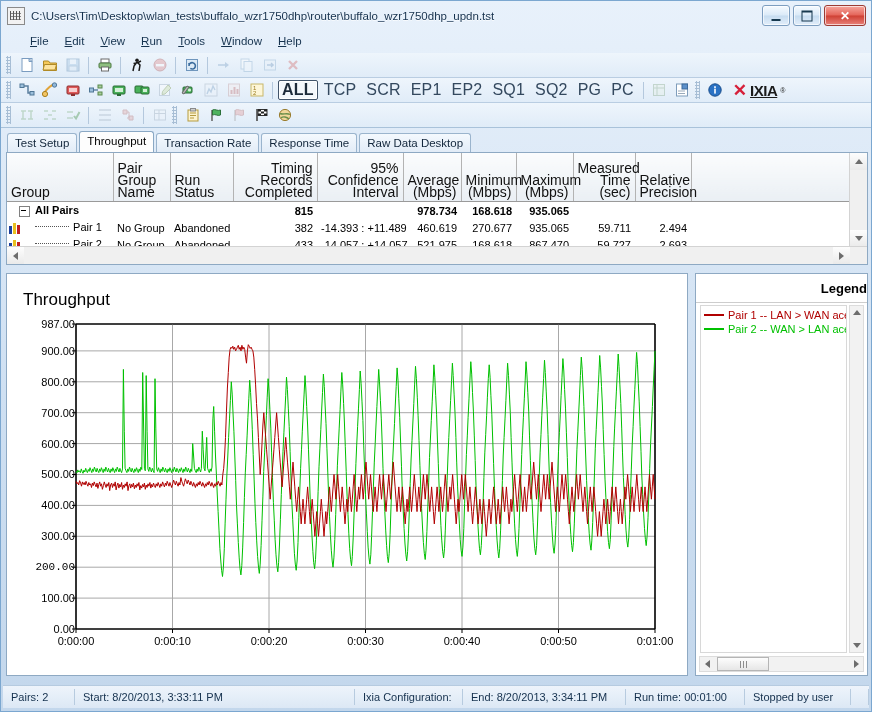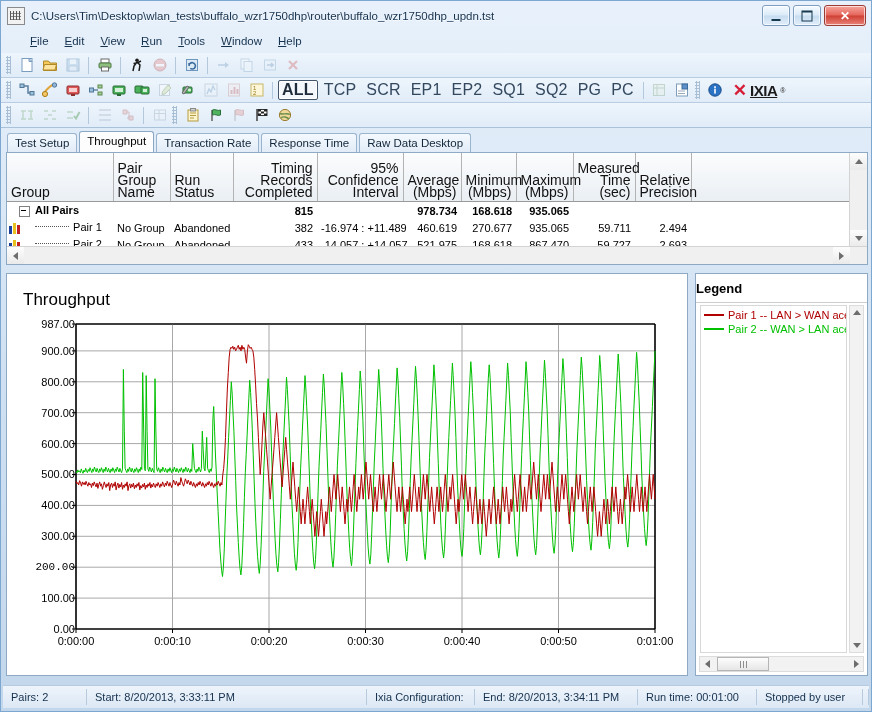--- a/index.html
+++ b/index.html
@@ -187,21 +187,21 @@
   .xtick{
     position:absolute;font-size:11px;color:#000;transform:translateX(-50%);
     white-space:nowrap;
   }
   
   .legendpane{
     position:absolute;left:694px;top:272px;width:173px;height:403px;
     background:#fff;border:1px solid #8ea9c3;box-sizing:border-box;
   }
   .legend-title{
-    text-align:left;font-size:13px;font-weight:bold;color:#000;
+    text-align:right;font-size:13px;font-weight:bold;color:#000;
     padding:7px 0 6px;border-bottom:1px solid #cdcdcd;
   }
   .legend-body{position:absolute;left:4px;top:31px;right:20px;bottom:22px;
     border:1px solid #d8d8d8;background:#fff;overflow:hidden;padding-top:2px;}
   .leg-row{display:flex;align-items:center;height:14px;padding-left:3px;white-space:nowrap;}
   .leg-line{width:20px;height:2px;flex:0 0 auto;margin-right:4px;}
   .leg-text{font-size:11px;}
   .leg-vsb{position:absolute;right:3px;top:31px;width:15px;bottom:22px;background:#f2f2f2;border:1px solid #dcdcdc;box-sizing:border-box;}
   .leg-hsb{position:absolute;left:3px;right:3px;bottom:3px;height:16px;background:#f2f2f2;border:1px solid #dcdcdc;box-sizing:border-box;}
   .hthumb{
@@ -587,21 +587,21 @@
                   <rect x="0" y="4" width="3" height="8" fill="#1b3f9e"></rect>
                   <rect x="4" y="1" width="3" height="11" fill="#e8c020"></rect>
                   <rect x="8" y="3" width="3" height="9" fill="#c02020"></rect>
                 </svg>
             </span>
             <span class="dots"></span><span>Pair 1</span>
           </td>
           <td>No Group</td>
           <td>Abandoned</td>
           <td class="num">382</td>
-          <td class="num">-16.974 : +11.489</td>
+          <td class="num">-14.393 : +11.489</td>
           <td class="num">460.619</td>
           <td class="num">270.677</td>
           <td class="num">935.065</td>
           <td class="num">59.711</td>
           <td class="num">2.494</td>
           <td></td>
         </tr>
         <tr>
           <td style="padding-left:2px">
             <span class="bar-icon">
@@ -745,21 +745,21 @@
           <i></i>
           <i></i>
         </div>
       <div class="sb-arrow" style="right:0;width:14px;height:14px;background:none">
           <span class="arr rt"></span>
         </div>
     </div>
   </div>
 
   <div class="statusbar">
-    <div class="sb-cell" style="width:84px">Pairs: 2</div>
+    <div class="sb-cell" style="width:72px">Pairs: 2</div>
     <div class="sb-cell" style="width:280px">Start: 8/20/2013, 3:33:11 PM</div>
     <div class="sb-cell" style="width:108px">Ixia Configuration:</div>
     <div class="sb-cell" style="width:163px">End: 8/20/2013, 3:34:11 PM</div>
     <div class="sb-cell" style="width:119px">Run time: 00:01:00</div>
     <div class="sb-cell" style="width:106px">Stopped by user</div>
     <div class="sb-grow"></div>
   </div>
 
 </div>
 

